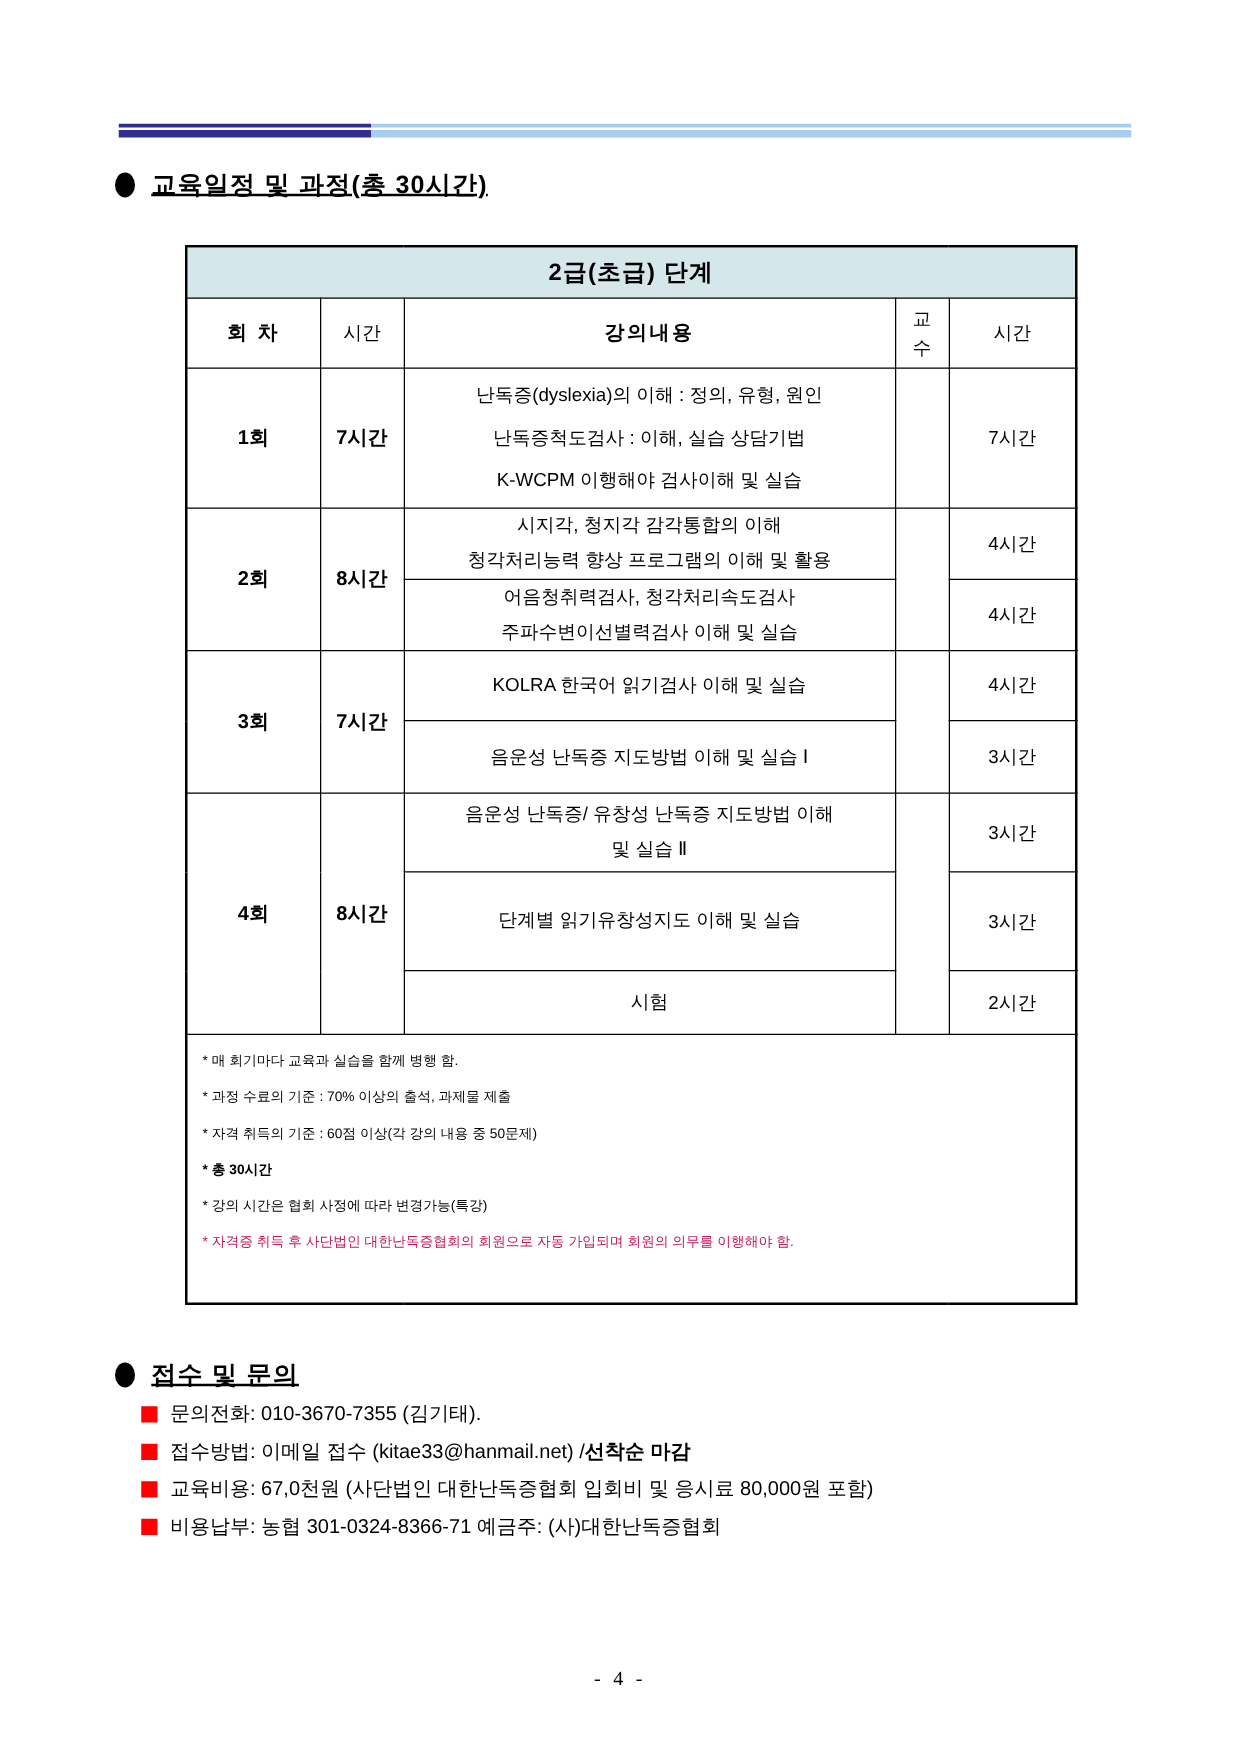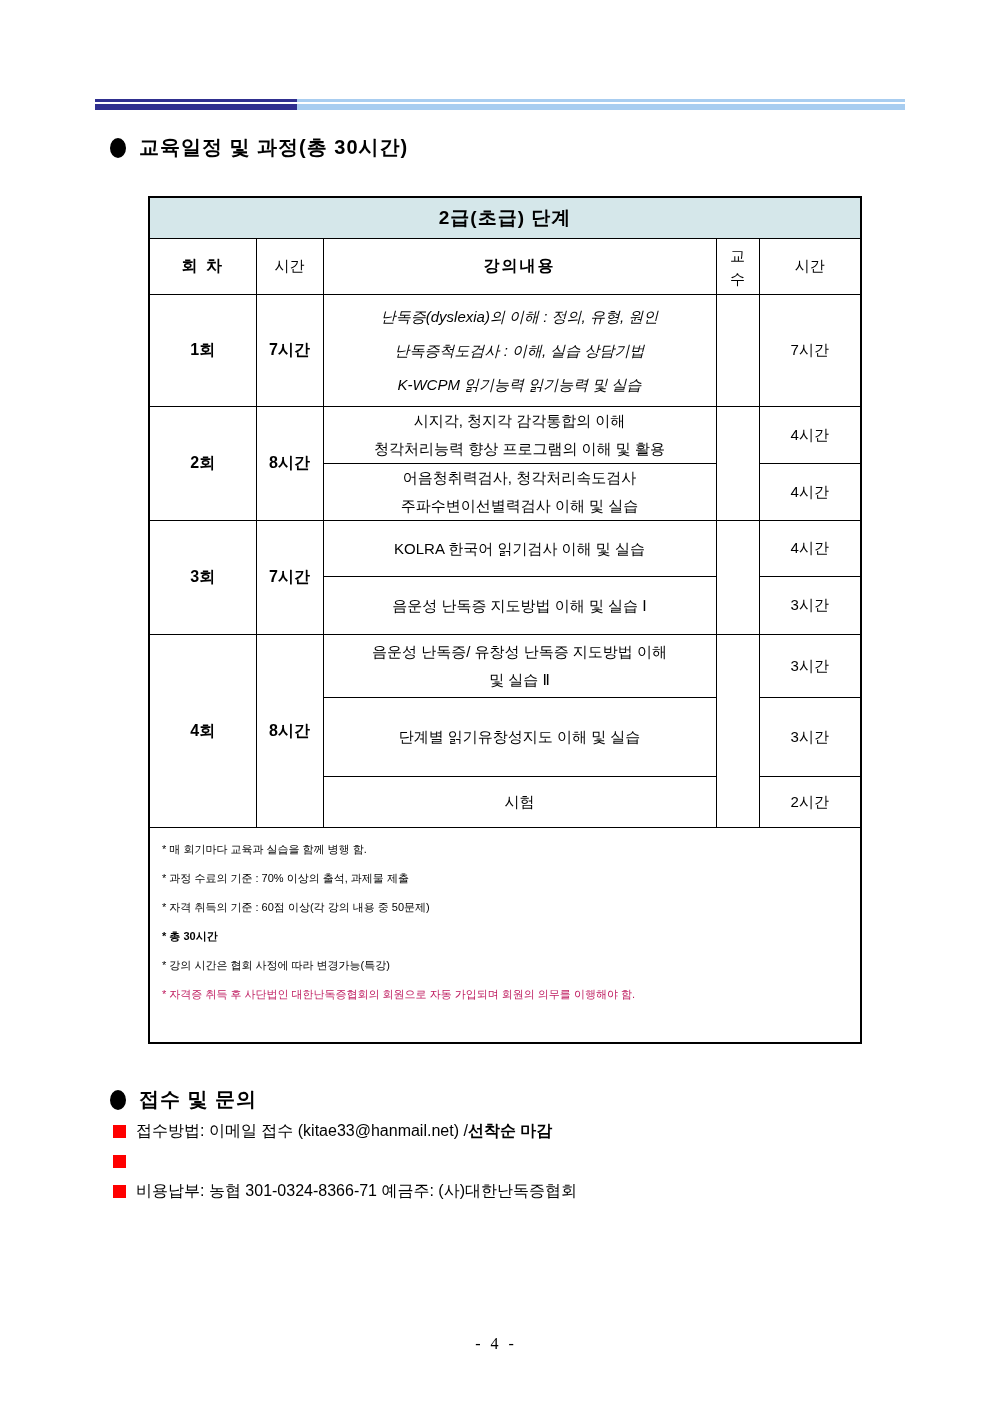--- a/index.html
+++ b/index.html
@@ -10,22 +10,22 @@
   }
   
   .top-rule { position:absolute; left:95px; top:99px; width:810px; }
   .top-rule .stripe { display:flex; width:100%; }
   .top-rule .s1 { height:3px; margin-bottom:2px; }
   .top-rule .s2 { height:6px; }
   .top-rule .navy { width:202px; background:#2f2f8f; }
   .top-rule .lblue { flex:1; background:#a8cdf0; }
 
   .sec-heading {
-    position:absolute; left:110px; display:flex; align-items:center; gap:13px;
-    font-size:20px; font-weight:bold; letter-spacing:1px;
+    position:absolute; left:92px; display:flex; align-items:center; gap:13px;
+    font-size:20px; font-weight:bold; letter-spacing:1px;text-decoration:underline;
   }
   #heading1 { top:134px; }
   #heading2 { top:1086px; }
   .bullet-ellipse { width:16px; height:20px; border-radius:50%; background:#000; flex:0 0 auto; }
 
   .table-wrap { position:absolute; left:148px; top:196px; }
   table.schedule {
     border-collapse:collapse; table-layout:fixed; width:712px;
     border:2px solid #000; font-size:15px;
   }
@@ -34,21 +34,21 @@
     padding:0; overflow:hidden;margin-left:46px;
   }
   .title-row td { background:#d5e7ea; height:40px; font-size:19px; font-weight:bold; letter-spacing:1px; }
   .head-row td { height:55px; }
   .hd-bold { font-weight:bold; font-size:16px; letter-spacing:2px; }
   .hd-norm { font-size:15px; }
   .prof-head { word-break:break-all; line-height:23px; padding:0 13px !important; }
   .session-cell, .hours-cell { font-weight:bold; font-size:16px; }
   .content-cell { padding:0 4px !important; }
   .content-cell .cl { line-height:28px; }
-  .content-cell.lh34 .cl { line-height:34px;font-style:italic; }
+  .content-cell.lh34 .cl { line-height:34px; }
   .duration-cell { font-size:15px; }
   .notes-cell {
     text-align:left !important; vertical-align:top !important;
     padding:7px 12px !important; height:200px;
   }
   .note { line-height:29px; font-size:11px; }
   .note.bold { font-weight:bold; }
   .note.blue { color:#be185d; }
 
   .contact-list { position:absolute; left:113px; top:1116px; font-size:16px; }
@@ -100,21 +100,21 @@
       <td class="hd-norm prof-head">교수</td>
       <td class="hd-norm">시간</td>
     </tr>
 
     <tr style="height:112px">
       <td class="session-cell">1회</td>
       <td class="hours-cell">7시간</td>
       <td class="content-cell lh34">
         <div class="cl">난독증(dyslexia)의 이해 : 정의, 유형, 원인</div>
         <div class="cl">난독증척도검사 : 이해, 실습 상담기법</div>
-        <div class="cl">K-WCPM 읽기능력 읽기능력 및 실습</div>
+        <div class="cl">K-WCPM 이행해야 검사이해 및 실습</div>
       </td>
       <td></td>
       <td class="duration-cell">7시간</td>
     </tr>
 
     <tr style="height:55px">
       <td class="session-cell" rowspan="2">2회</td>
       <td class="hours-cell" rowspan="2">8시간</td>
       <td class="content-cell">
         <div class="cl">시지각, 청지각 감각통합의 이해</div>
@@ -185,25 +185,30 @@
 </div>
 
 <div class="sec-heading" id="heading2">
   <span class="bullet-ellipse"></span>
   <span>접수 및 문의</span>
 </div>
 
 <div class="contact-list">
   <div class="contact-item">
     <span class="red-square"></span>
+    <span>문의전화: 010-3670-7355 (김기태).</span>
+  </div>
+  <div class="contact-item">
+    <span class="red-square"></span>
     <span>접수방법: 이메일 접수 (kitae33@hanmail.net) / </span>
     <span class="bold-part">선착순 마감</span>
   </div>
   <div class="contact-item">
     <span class="red-square"></span>
+    <span>교육비용: 67,0천원 (사단법인 대한난독증협회 입회비 및 응시료 80,000원 포함)</span>
   </div>
   <div class="contact-item">
     <span class="red-square"></span>
     <span>비용납부: 농협 301-0324-8366-71 예금주: (사)대한난독증협회</span>
   </div>
 </div>
 
 <div class="page-num">- 4 -</div>
 
 </body></html>

